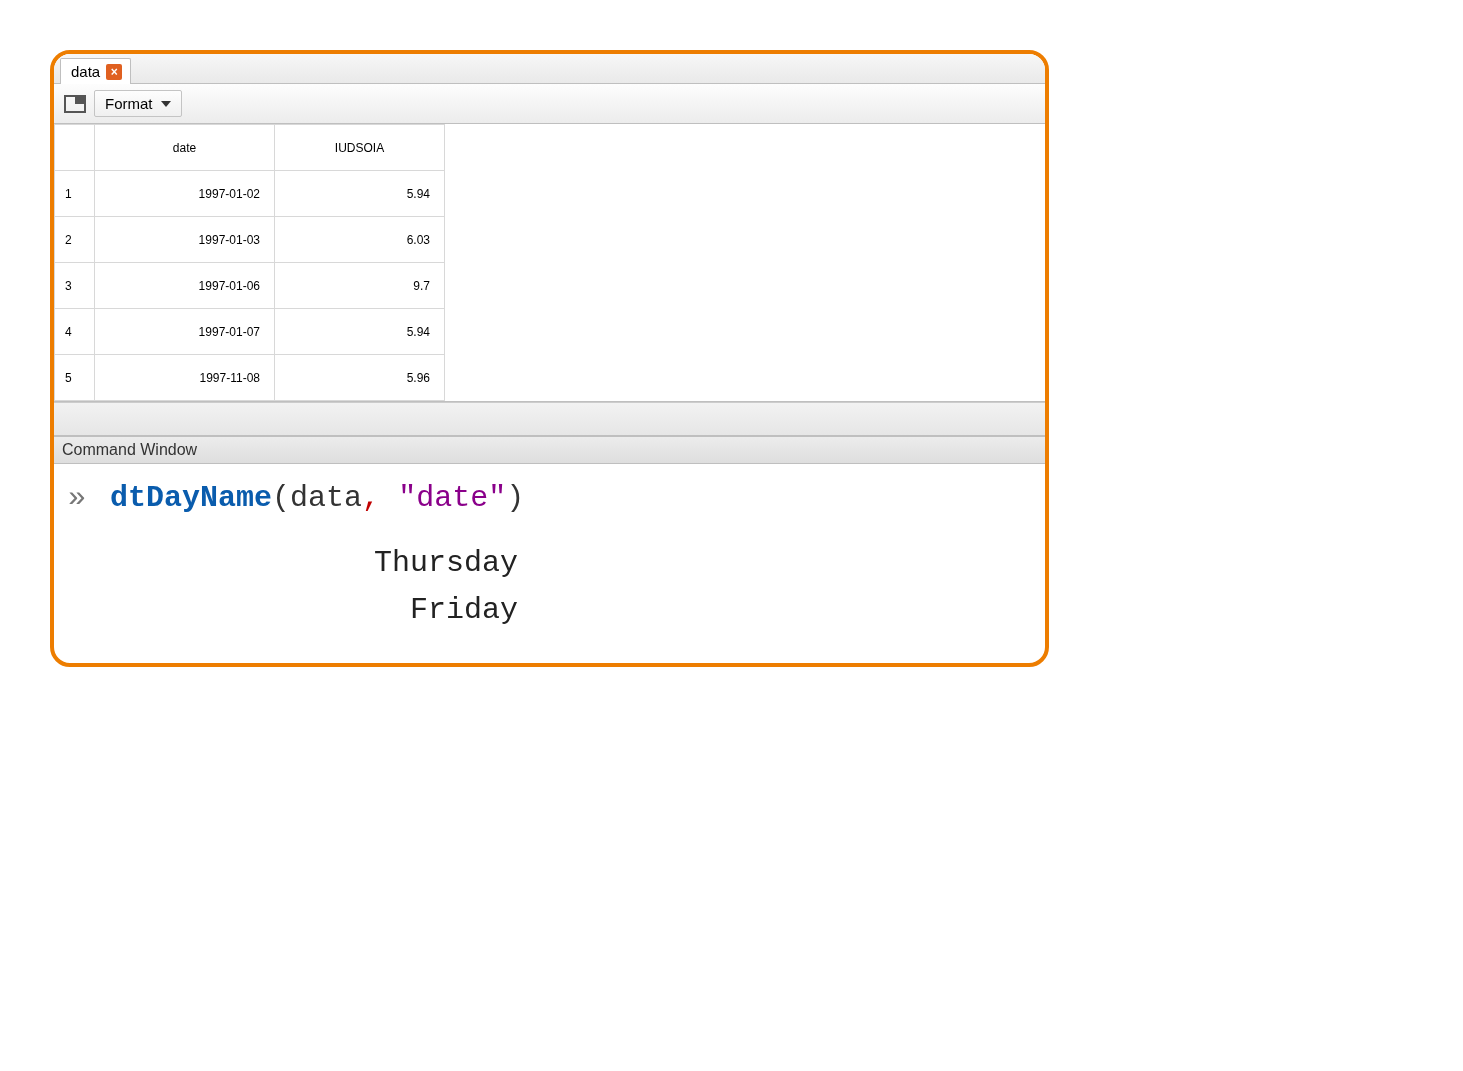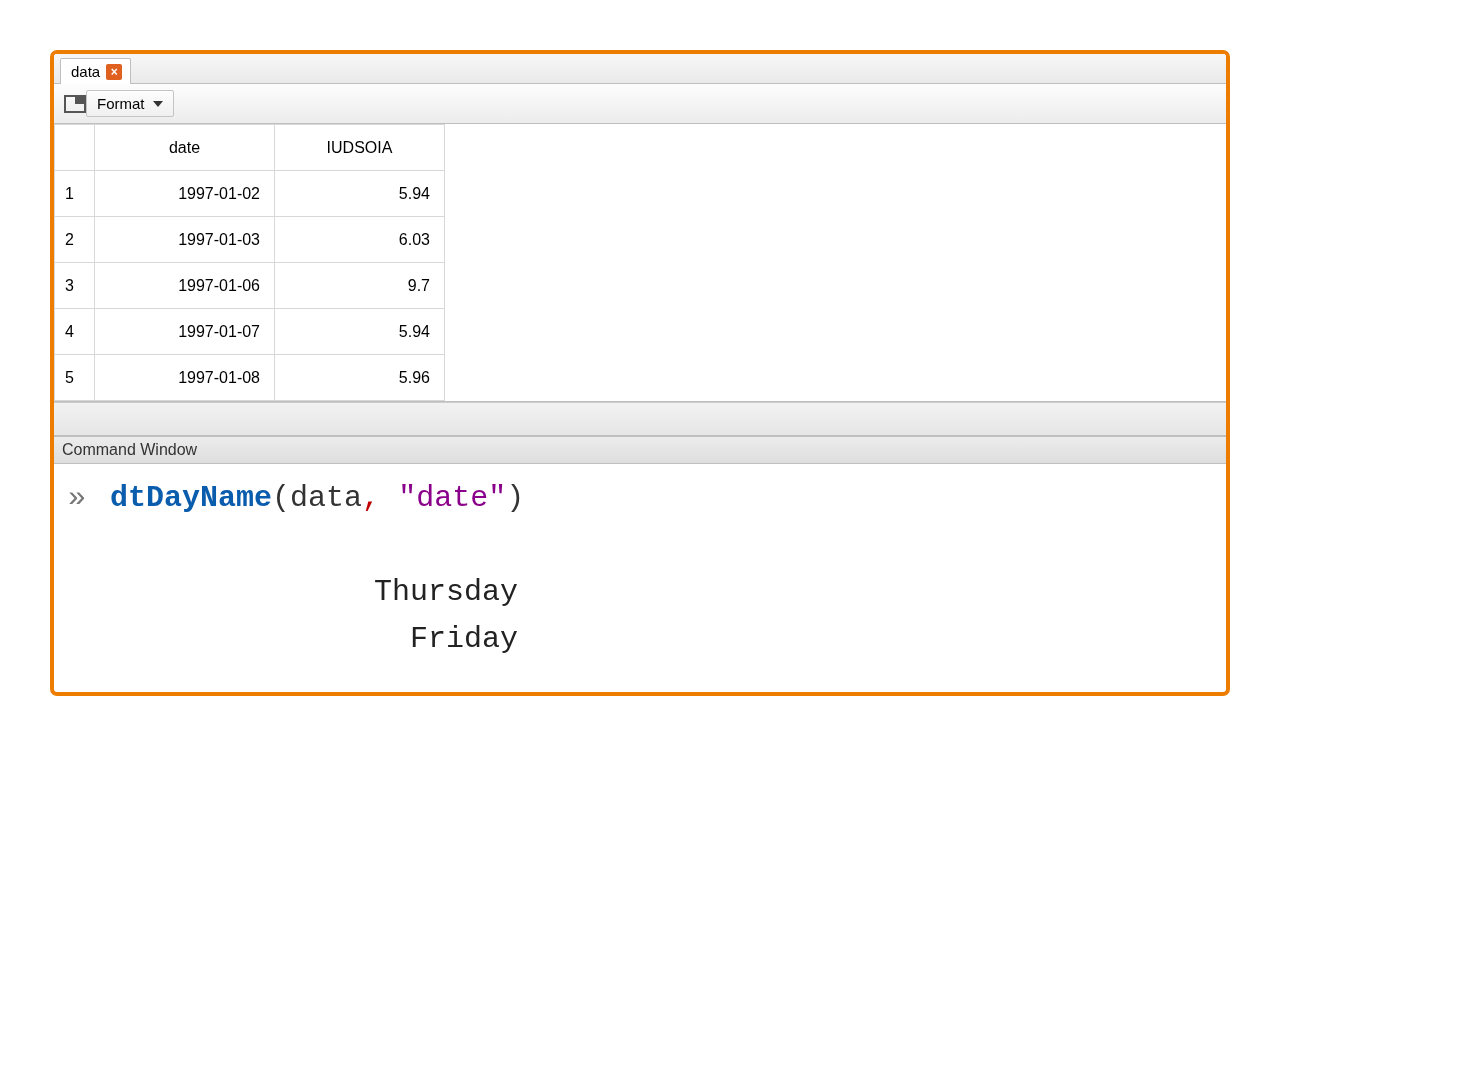--- a/index.html
+++ b/index.html
@@ -5,22 +5,22 @@
   * { box-sizing: border-box; }
   body {
     margin: 0;
     padding: 50px;
     background: #ffffff;
     font-family: Arial, Helvetica, sans-serif;
     font-size: 15px;
   }
   .frame {
     border: 4px solid #ed7d00;
-    border-radius: 7px;
-    width: 1180px;
+    border-radius: 20px;
+    width: 999px;
     overflow: hidden;
     background: #fff;
   }
   
   .tabbar {
     background: linear-gradient(#f7f7f7, #e9e9e9);
     border-bottom: 1px solid #bfbfbf;
     height: 30px;
     display: flex;
     align-items: flex-end;
@@ -51,21 +51,21 @@
     border-radius: 2px;
   }
   
   .toolbar {
     background: linear-gradient(#fdfdfd, #ececec);
     border-bottom: 1px solid #bfbfbf;
     height: 40px;
     display: flex;
     align-items: center;
     padding-left: 10px;
-    gap: 0;
+    gap: 8px;
   }
   .dock-icon {
     width: 22px;
     height: 18px;
     border: 2px solid #555;
     position: relative;
   }
   .dock-icon::before {
     content: "";
     position: absolute;
@@ -92,21 +92,21 @@
     border-top: 6px solid #333;
   }
   
   .table-wrap {
     padding: 0;
     border-bottom: 1px solid #bfbfbf;
     background: #fff;
   }
   table.data {
     border-collapse: collapse;
-    font-size: 16px;
+    font-size: 12px;
   }
   table.data th, table.data td {
     border: 1px solid #d8d8d8;
     padding: 10px 14px;
     height: 46px;
     text-align: right;
     white-space: nowrap;
   }
   table.data th {
     background: #fff;
@@ -149,21 +149,21 @@
     line-height: 1.5;
     color: #222;
   }
   .prompt { color: #777; margin-right: 6px; }
   .fn { color: #0a5cad; font-weight: 600; margin-top: 24px; }
   .paren { color: #333; }
   .arg-id { color: #333; }
   .comma { color: #c00000; }
   .string { color: #8a008a; }
   .output {
-    margin-top: 48px;
+    margin-top: 19px;
     padding-left: 210px;
   }
   .output div {
     text-align: right;
     width: 240px;
     line-height: 1.55;
   }
 </style>
 </head>
 <body>
@@ -210,21 +210,21 @@
           <td class="col-date">1997-01-06</td>
           <td class="col-val">9.7</td>
         </tr>
         <tr>
           <td class="rownum">4</td>
           <td class="col-date">1997-01-07</td>
           <td class="col-val">5.94</td>
         </tr>
         <tr>
           <td class="rownum">5</td>
-          <td class="col-date">1997-01-08</td>
+          <td class="col-date">1997-11-08</td>
           <td class="col-val">5.96</td>
         </tr>
       </tbody>
     </table>
   </div>
 
   <div class="spacer"></div>
 
   <div class="cmd-header">Command Window</div>
 

